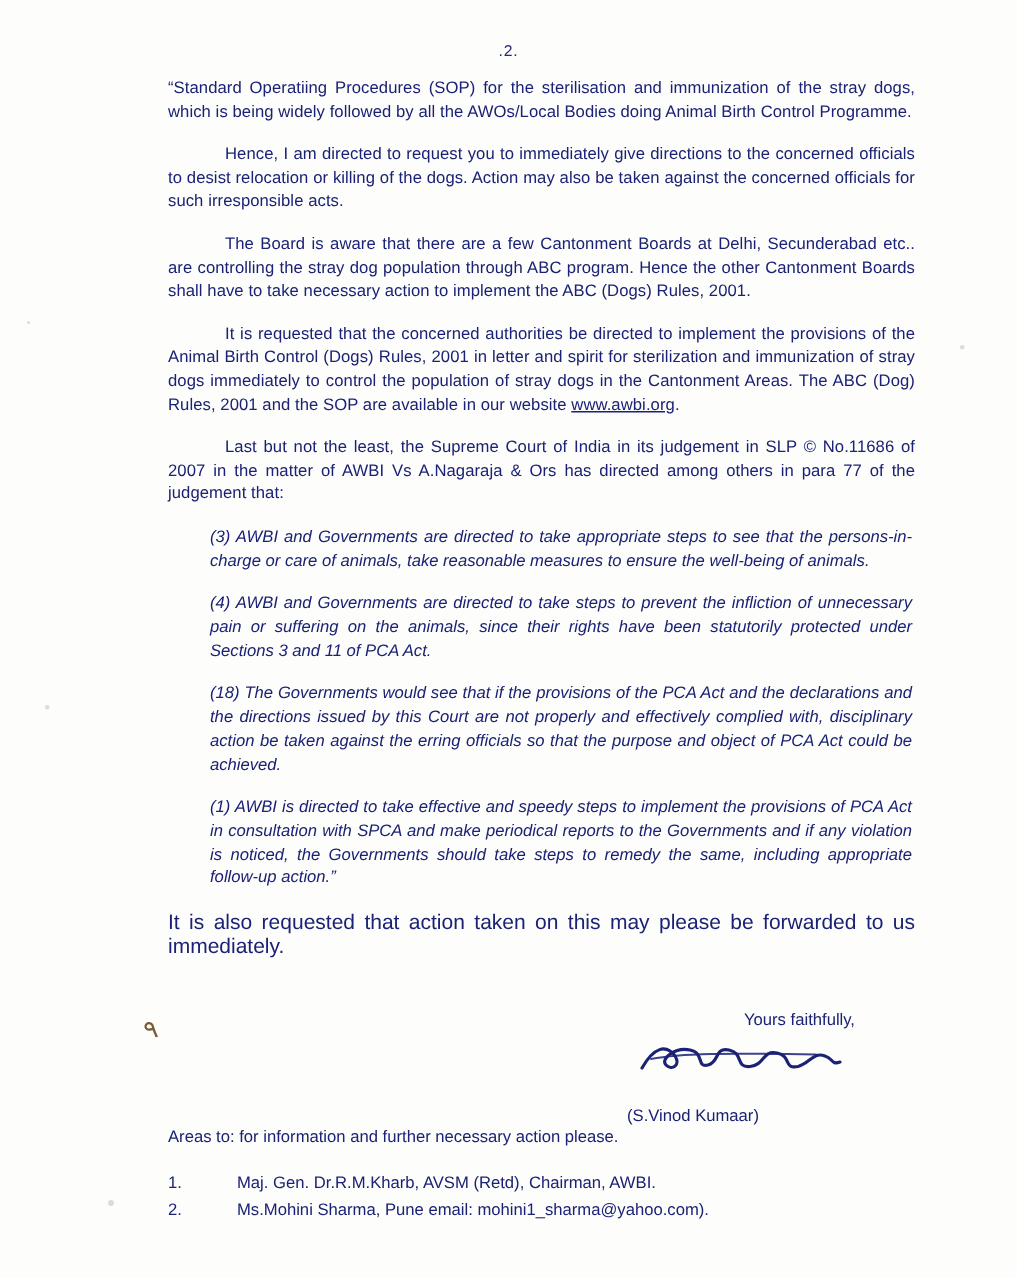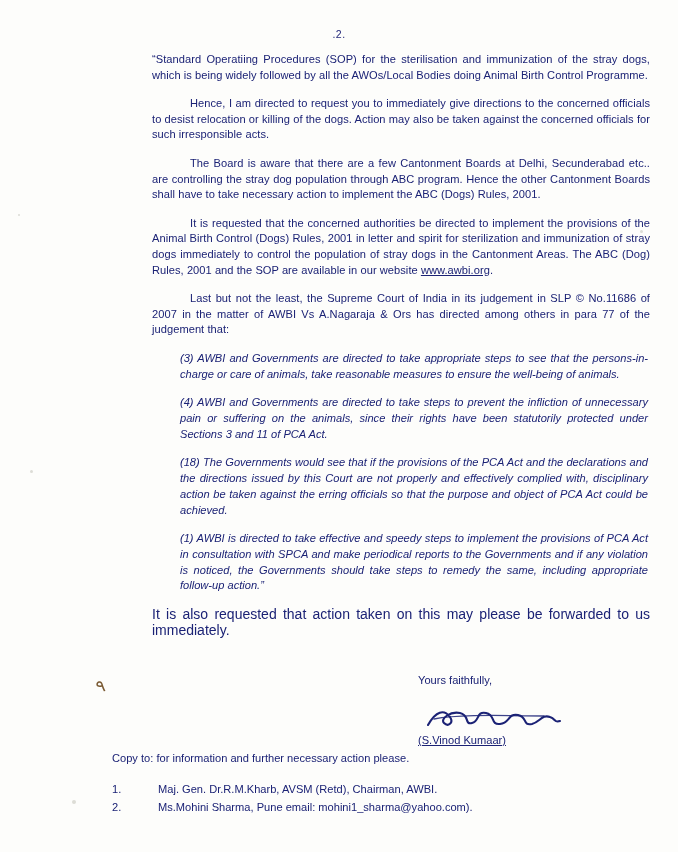--- a/index.html
+++ b/index.html
@@ -29,21 +29,20 @@
     text-align: center;
     font-size: 10.5px;
     color: #23287a;
     letter-spacing: 0.5px;
   }
   .body-area {
     position: absolute;
     top: 52px;
     left: 112px;
     width: 498px;
-    margin-left: 40px;
   }
   p.para {
     margin: 0 0 13px 0;
     font-size: 11.1px;
     line-height: 15.6px;
     text-align: justify;
     color: #1b2275;
     letter-spacing: 0.05px;
   }
   p.para.indent {
@@ -71,30 +70,31 @@
   .sign-block {
     position: absolute;
     top: 672px;
     left: 418px;
     width: 230px;
     font-size: 11.1px;
     line-height: 16px;
     color: #1b2275;
   }
   .sign-yours {
-    margin-bottom: 17px;
+    margin-bottom: 4px;
+    text-align: center;
   }
   .signature {
     position: relative;
     height: 26px;
     width: 150px;
     margin: 1px 0 1px 6px;
   }
   .signature svg { display: block; }
-  .sign-name { margin-top: 1px; text-decoration: underline; }
+  .sign-name { margin-top: 18px; }
   .sign-title { margin-top: 1px; }
   .copy-to {
     position: absolute;
     top: 752px;
     left: 112px;
     width: 498px;
     font-size: 11.1px;
     color: #1b2275;
   }
   .copy-list {
@@ -172,21 +172,21 @@
       <svg width="150" height="26" viewBox="0 0 150 26" xmlns="http://www.w3.org/2000/svg">
         <path d="M4 20 C12 6, 20 4, 26 12 C30 18, 24 22, 20 18 C16 14, 26 6, 36 8 C46 10, 40 20, 48 18 C56 16, 52 6, 62 8 C72 10, 66 20, 76 19 C86 18, 84 8, 94 10 C104 12, 98 21, 108 19 C116 17, 118 9, 126 12 C132 14, 130 18, 136 16" fill="none" stroke="#1b2275" stroke-width="2.1" stroke-linecap="round"></path>
         <path d="M10 14 C30 10, 60 10, 120 11" fill="none" stroke="#1b2275" stroke-width="1.3" stroke-linecap="round" opacity="0.85"></path>
       </svg>
     </div>
     <div class="sign-name">(S.Vinod Kumaar)</div>
   </div>
 
   <div class="margin-mark">٩</div>
 
-  <div class="copy-to">Copy to: for information and further necessary action please.</div>
+  <div class="copy-to">Areas to: for information and further necessary action please.</div>
 
   <div class="copy-list">
     <div class="copy-row">
       <span class="copy-num">1.</span>
       <span class="copy-text">Maj. Gen. Dr.R.M.Kharb, AVSM (Retd), Chairman, AWBI.</span>
     </div>
     <div class="copy-row">
       <span class="copy-num">2.</span>
       <span class="copy-text">Ms.Mohini Sharma, Pune email: mohini1_sharma@yahoo.com).</span>
     </div>

